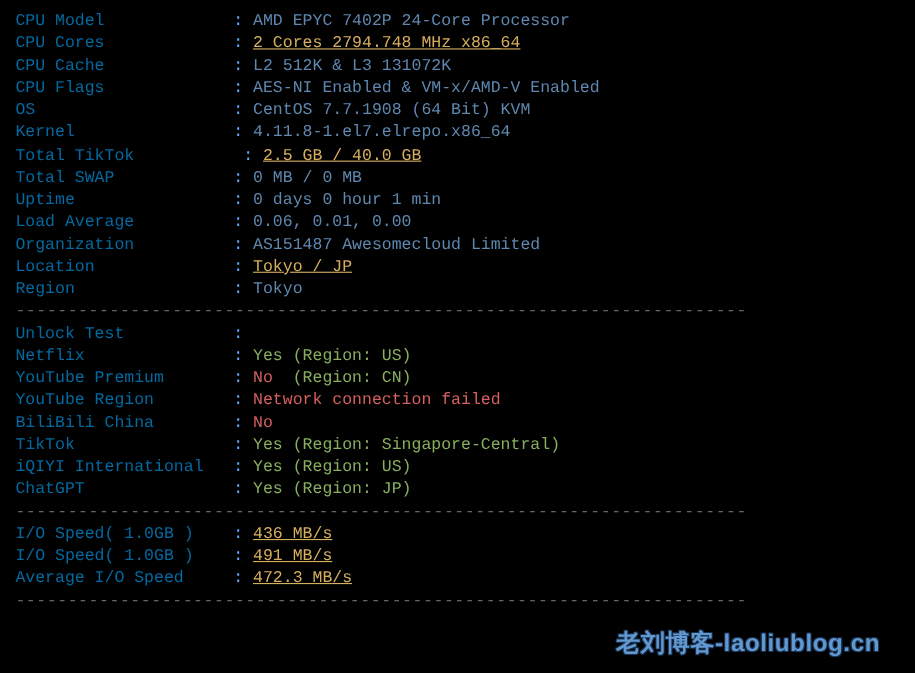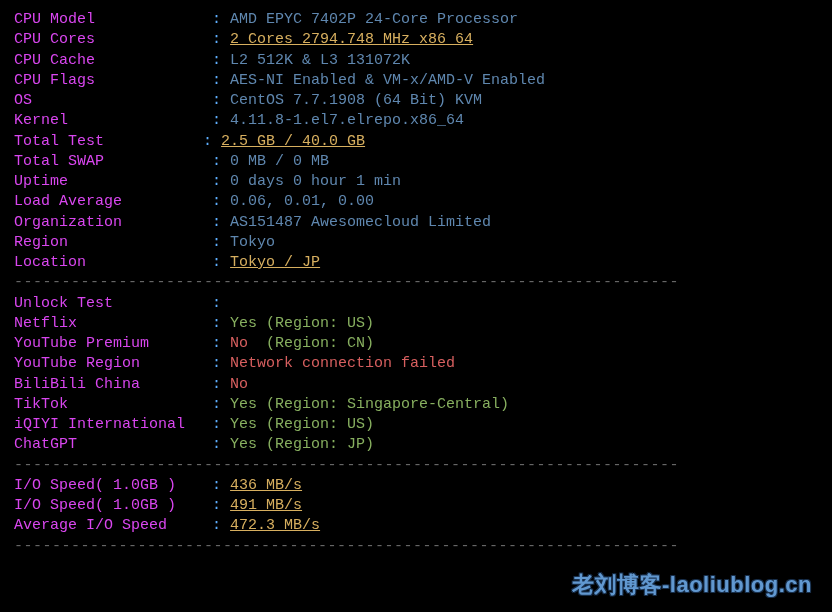--- a/index.html
+++ b/index.html
@@ -9,36 +9,36 @@
     font-size: 15px;
     line-height: 1.35;
     color: #ccc;
     padding: 10px 12px 6px 14px;
     width: 832px;
     height: 612px;
     overflow: hidden;
     position: relative;
   }
   .row { white-space: pre; }
-  .label { color: #d946ef; }
+  .label { color: #0369a1; }
   .sep { color: #5fafff; }
   .yellow { color: #d7af5f; text-decoration: underline; }
   .cyan { color: #5f87af; }
   .green { color: #87af5f; text-align: right; }
   .red { color: #d75f5f; }
   .divider {
     color: #666;
     white-space: pre;
     overflow: hidden;
     text-overflow: clip;
     letter-spacing: 0.5px;
   }
   .watermark {
     position: absolute;
-    right: 20px;
+    right: 32px;
     bottom: 12px;
     font-family: "Segoe UI", Arial, sans-serif;
     font-size: 22px;
     font-weight: 700;
     color: rgba(110,170,230,0.85);
     text-shadow:
       -1px -1px 0 rgba(25,50,80,0.9),
        1px -1px 0 rgba(25,50,80,0.9),
       -1px  1px 0 rgba(25,50,80,0.9),
        1px  1px 0 rgba(25,50,80,0.9),
@@ -49,27 +49,27 @@
 </head>
 <body>
 
 <div id="sys-block">
     <div class="row"><span class="label">CPU Model             </span><span class="sep">: </span><span class="cyan">AMD EPYC 7402P 24-Core Processor</span></div>
     <div class="row"><span class="label">CPU Cores             </span><span class="sep">: </span><span class="yellow">2 Cores 2794.748 MHz x86_64</span></div>
     <div class="row"><span class="label">CPU Cache             </span><span class="sep">: </span><span class="cyan">L2 512K &amp; L3 131072K</span></div>
     <div class="row"><span class="label">CPU Flags             </span><span class="sep">: </span><span class="cyan">AES-NI Enabled &amp; VM-x/AMD-V Enabled</span></div>
     <div class="row"><span class="label">OS                    </span><span class="sep">: </span><span class="cyan">CentOS 7.7.1908 (64 Bit) KVM</span></div>
     <div class="row"><span class="label">Kernel                </span><span class="sep">: </span><span class="cyan">4.11.8-1.el7.elrepo.x86_64</span></div>
-    <div class="row"><span class="label">Total Test           </span><span class="sep">: </span><span class="yellow">2.5 GB / 40.0 GB</span></div>
+    <div class="row"><span class="label">Total TikTok           </span><span class="sep">: </span><span class="yellow">2.5 GB / 40.0 GB</span></div>
     <div class="row"><span class="label">Total SWAP            </span><span class="sep">: </span><span class="cyan">0 MB / 0 MB</span></div>
     <div class="row"><span class="label">Uptime                </span><span class="sep">: </span><span class="cyan">0 days 0 hour 1 min</span></div>
     <div class="row"><span class="label">Load Average          </span><span class="sep">: </span><span class="cyan">0.06, 0.01, 0.00</span></div>
     <div class="row"><span class="label">Organization          </span><span class="sep">: </span><span class="cyan">AS151487 Awesomecloud Limited</span></div>
+    <div class="row"><span class="label">Location              </span><span class="sep">: </span><span class="yellow">Tokyo / JP</span></div>
     <div class="row"><span class="label">Region                </span><span class="sep">: </span><span class="cyan">Tokyo</span></div>
-    <div class="row"><span class="label">Location              </span><span class="sep">: </span><span class="yellow">Tokyo / JP</span></div>
   </div>
 <div class="divider">----------------------------------------------------------------------</div>
 <div id="unlock-block">
     <div class="row"><span class="label">Unlock Test           </span><span class="sep">:</span></div>
     <div class="row"><span class="label">Netflix               </span><span class="sep">: </span><span class="green">Yes</span><span class="green"> (Region: US)</span></div>
     <div class="row"><span class="label">YouTube Premium       </span><span class="sep">: </span><span class="red">No </span><span class="green"> (Region: CN)</span></div>
     <div class="row"><span class="label">YouTube Region        </span><span class="sep">: </span><span class="red">Network connection failed</span></div>
     <div class="row"><span class="label">BiliBili China        </span><span class="sep">: </span><span class="red">No</span></div>
     <div class="row"><span class="label">TikTok                </span><span class="sep">: </span><span class="green">Yes</span><span class="green"> (Region: Singapore-Central)</span></div>
     <div class="row"><span class="label">iQIYI International   </span><span class="sep">: </span><span class="green">Yes</span><span class="green"> (Region: US)</span></div>

